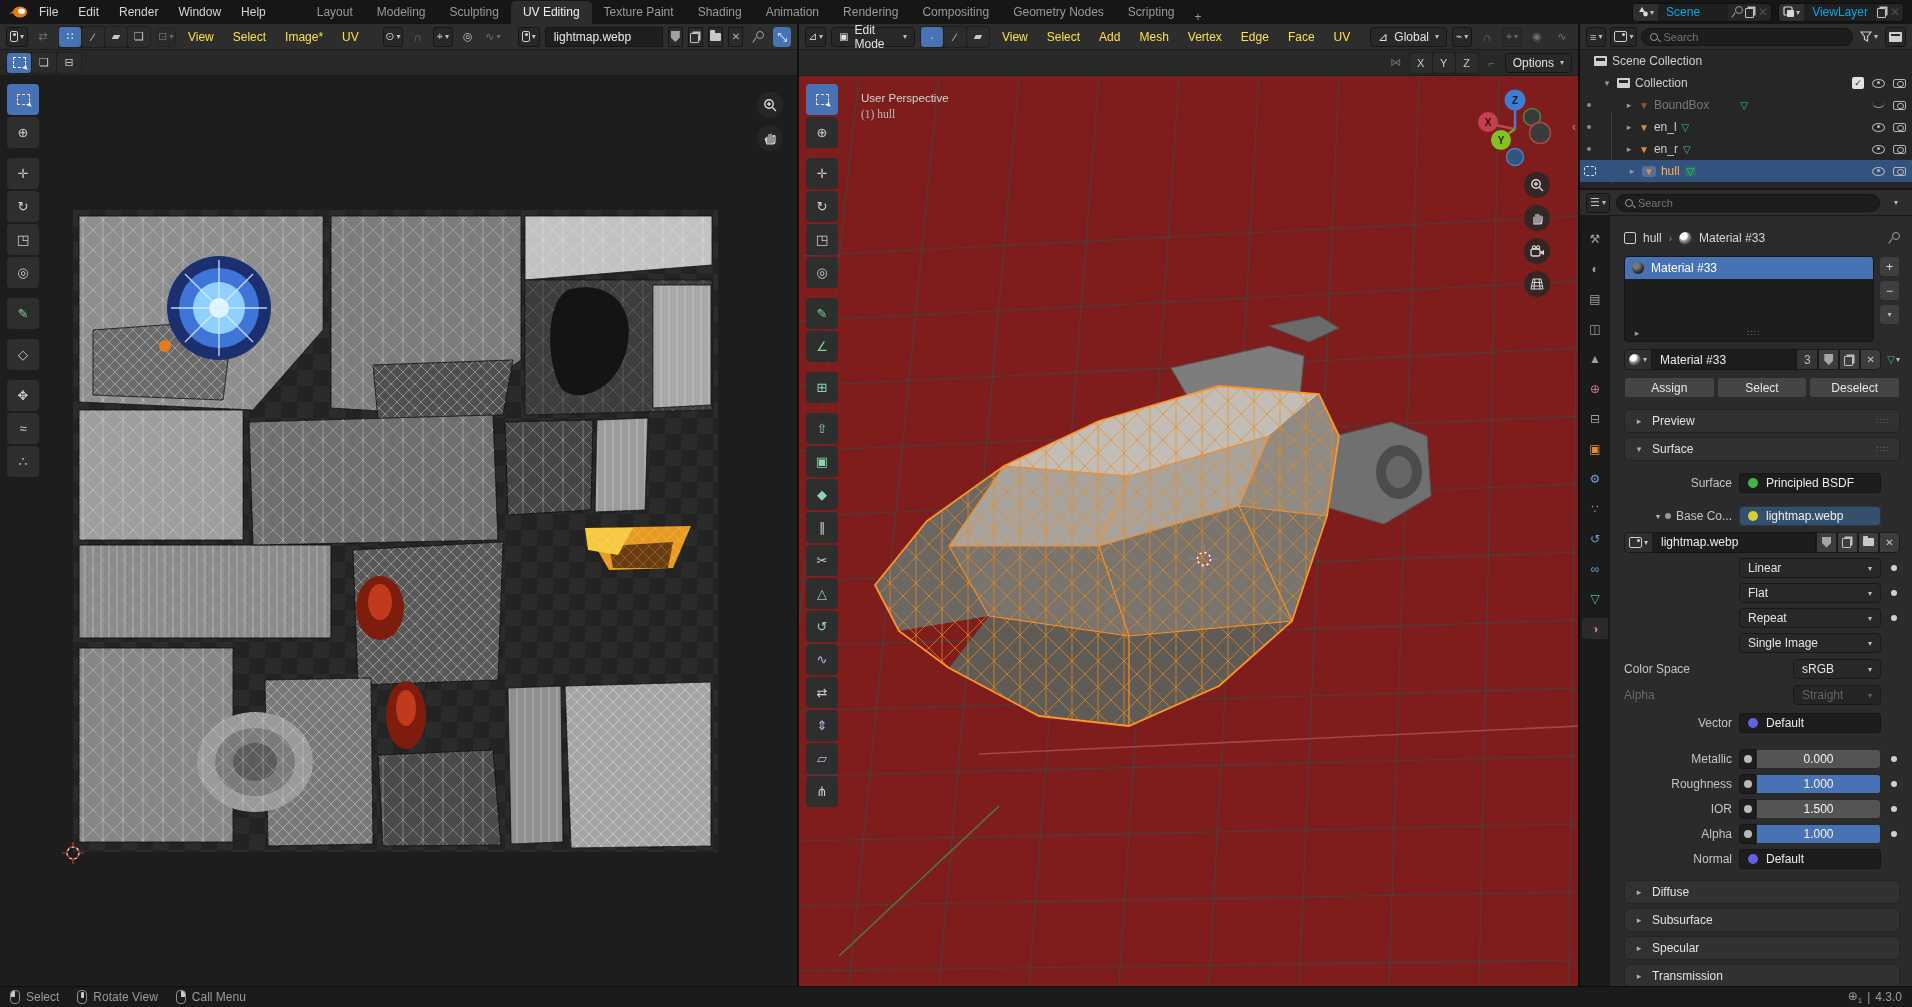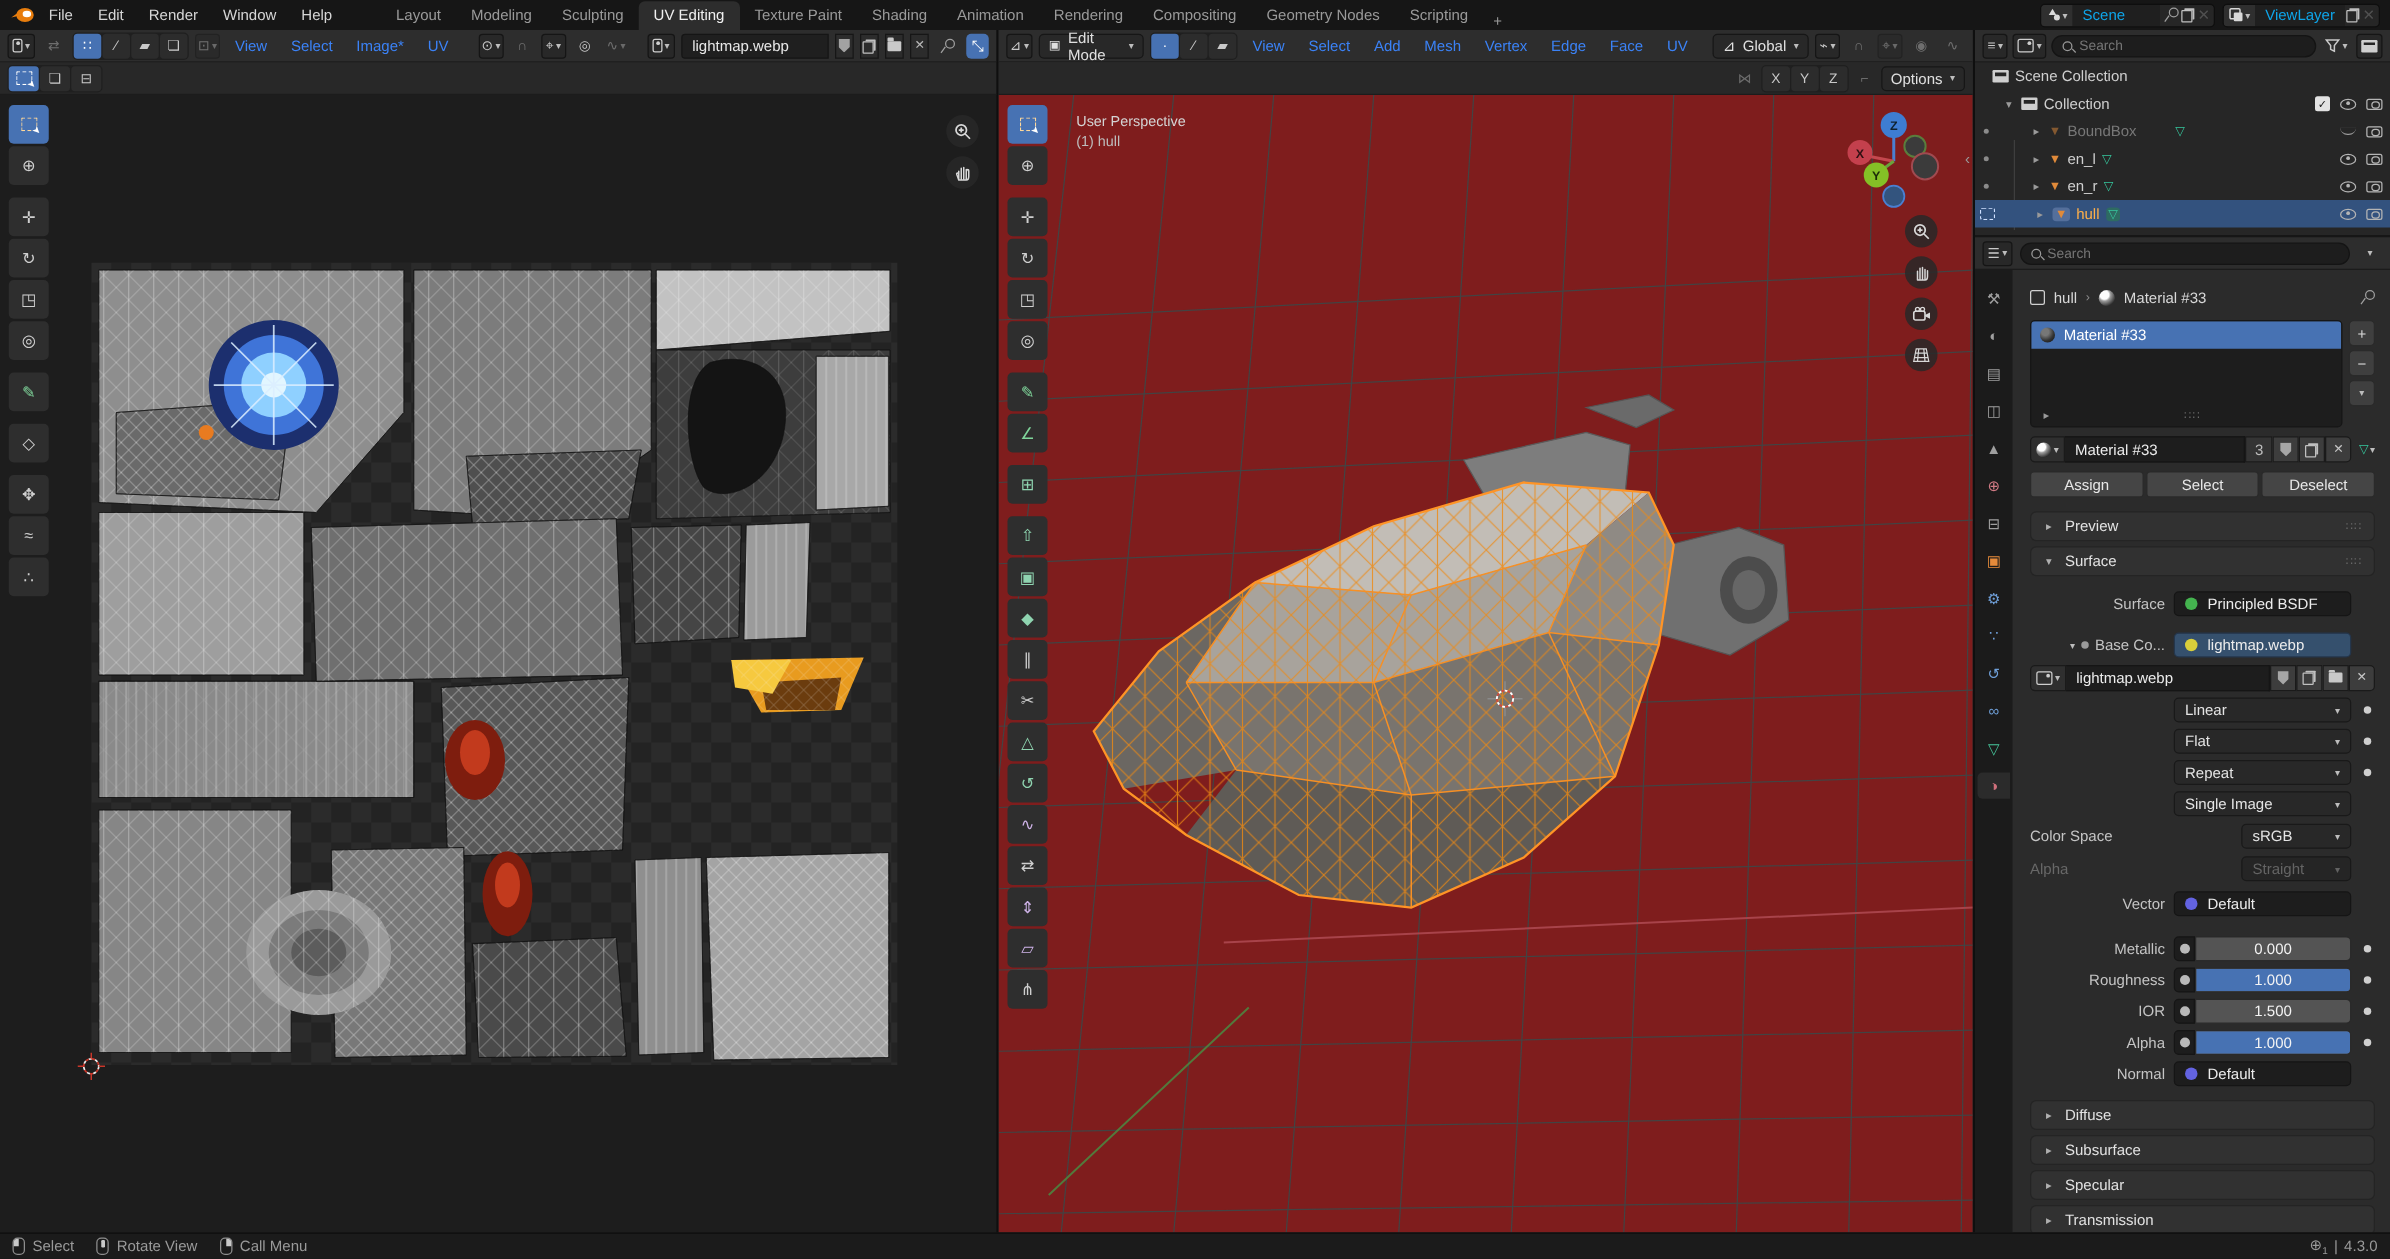--- a/index.html
+++ b/index.html
@@ -21,21 +21,21 @@
   .idselector .icbtn { padding:0 4px; background:#2f2f2f; height:100%; display:flex; align-items:center; gap:1px; }
   .idselector .idname { padding:0 8px; color:#0ea5e9; min-width:70px; background:#1f1f1f; height:100%; display:flex; align-items:center; }
   .idselector .tail { display:flex; align-items:center; padding:0 3px; gap:4px; color:#8a8a8a; }
   .chev { font-size:8px; color:#bdbdbd; }
 
   
   .edhdr { position:absolute; left:0; top:0; right:0; height:26px; background:#2d2d2d;
     border-bottom:1px solid #1c1c1c; display:flex; align-items:center; padding:0 6px; gap:5px; }
   .toolhdr { position:absolute; left:0; top:26px; right:0; height:26px; background:#282828;
     border-bottom:1px solid #1c1c1c; display:flex; align-items:center; padding:0 6px; gap:3px; }
-  .hmenu { padding:2px 7px; color:#3b82f6; }
+  .hmenu { padding:2px 7px; color:#fde047; }
   .hbtn { height:20px; min-width:20px; border-radius:3px; background:transparent; color:#c9c9c9;
     display:inline-flex; align-items:center; justify-content:center; gap:2px; padding:0 3px; font-size:11px; }
   .hbtn.box { background:#282828; border:1px solid #151515; }
   .grp { display:flex; gap:1px; background:#1f1f1f; border-radius:4px; padding:1px; }
   .grp .hbtn { background:#2c2c2c; border-radius:3px; width:22px; }
   .grp .hbtn.on { background:#4772b3; color:#fff; }
   .dim { opacity:.42; }
   .ddfield { display:flex; align-items:center; gap:6px; background:#282828; border:1px solid #161616;
     border-radius:4px; height:20px; padding:0 7px; color:#e0e0e0; }
   .namebox { display:flex; align-items:center; background:#1f1f1f; border:1px solid #151515;
@@ -64,21 +64,21 @@
   .dashedbox:after { content:"➤"; position:absolute; right:-4px; bottom:-5px; font-size:8px; color:#fff; transform:rotate(45deg); }
 
   
   .viewbtns { position:absolute; display:flex; flex-direction:column; gap:7px; z-index:6; }
   .roundbtn { width:26px; height:26px; border-radius:50%; background:rgba(40,40,40,.85); color:#d8d8d8;
     display:flex; align-items:center; justify-content:center; }
   .collapse { position:absolute; right:2px; top:44px; color:#9a9a9a; font-size:12px; z-index:6; }
 
   
   .ovtext { position:absolute; left:62px; top:14px; line-height:16px; z-index:4; color:#d4d4d4; font-size:11.5px; }
-  .ovtext .l2 { color:#bdbdbd; }
+  .ovtext .l2 { color:#bdbdbd;font-family:Liberation Serif, serif; }
 
   
   #outliner { position:absolute; left:0; top:0; width:332px; height:166px; background:#262626; border-bottom:2px solid #161616; }
   .ohdr { height:26px; background:#2d2d2d; border-bottom:1px solid #1b1b1b; display:flex; align-items:center; gap:4px; padding:0 6px; }
   .search { flex:1; display:flex; align-items:center; gap:5px; background:#1d1d1d; border:1px solid #141414;
     border-radius:10px; height:18px; padding:0 8px; }
   .search input { background:transparent; border:none; outline:none; color:#cfcfcf; width:100%; font-size:11px; }
   .search input::placeholder { color:#757575; }
   .mag { width:8px; height:8px; border:1.4px solid #9a9a9a; border-radius:50%; position:relative; flex:none; }
   .mag:after { content:""; position:absolute; width:4px; height:1.4px; background:#9a9a9a; transform:rotate(45deg); right:-4px; bottom:-2px; }

